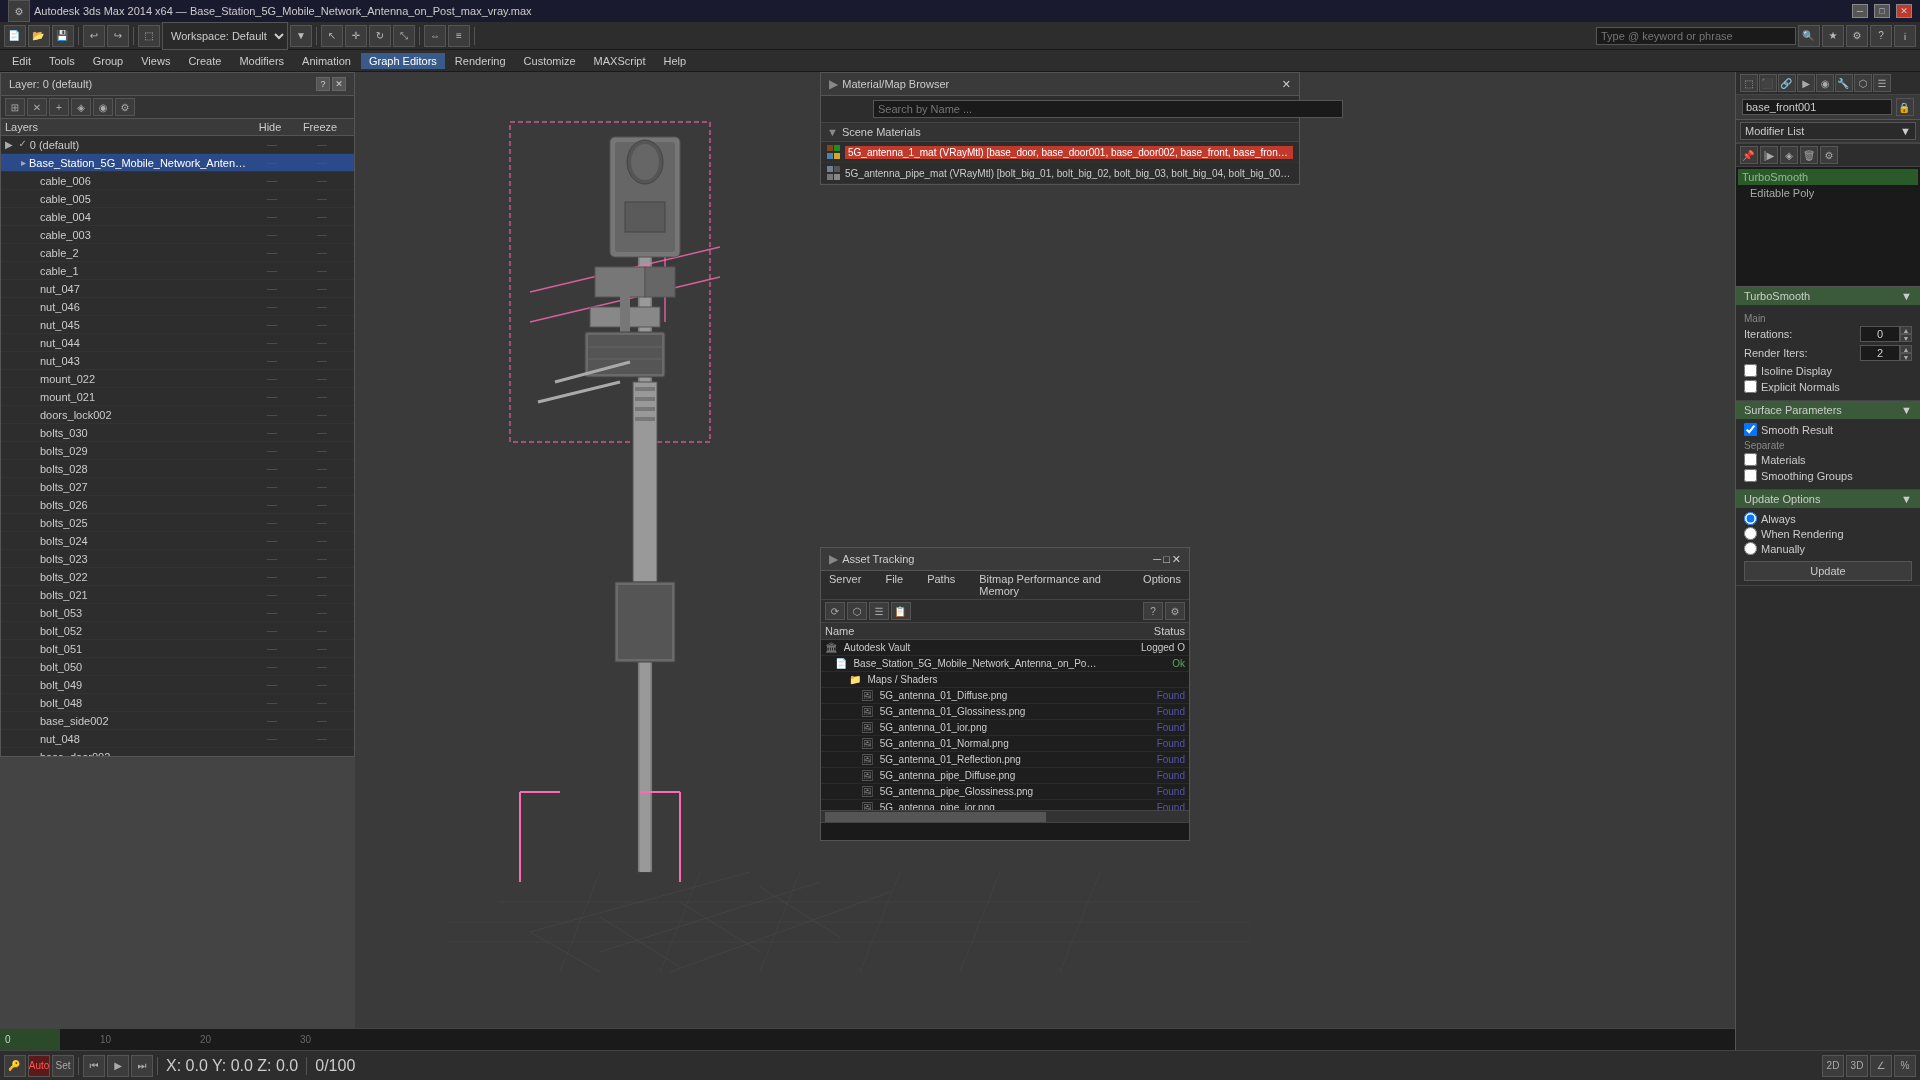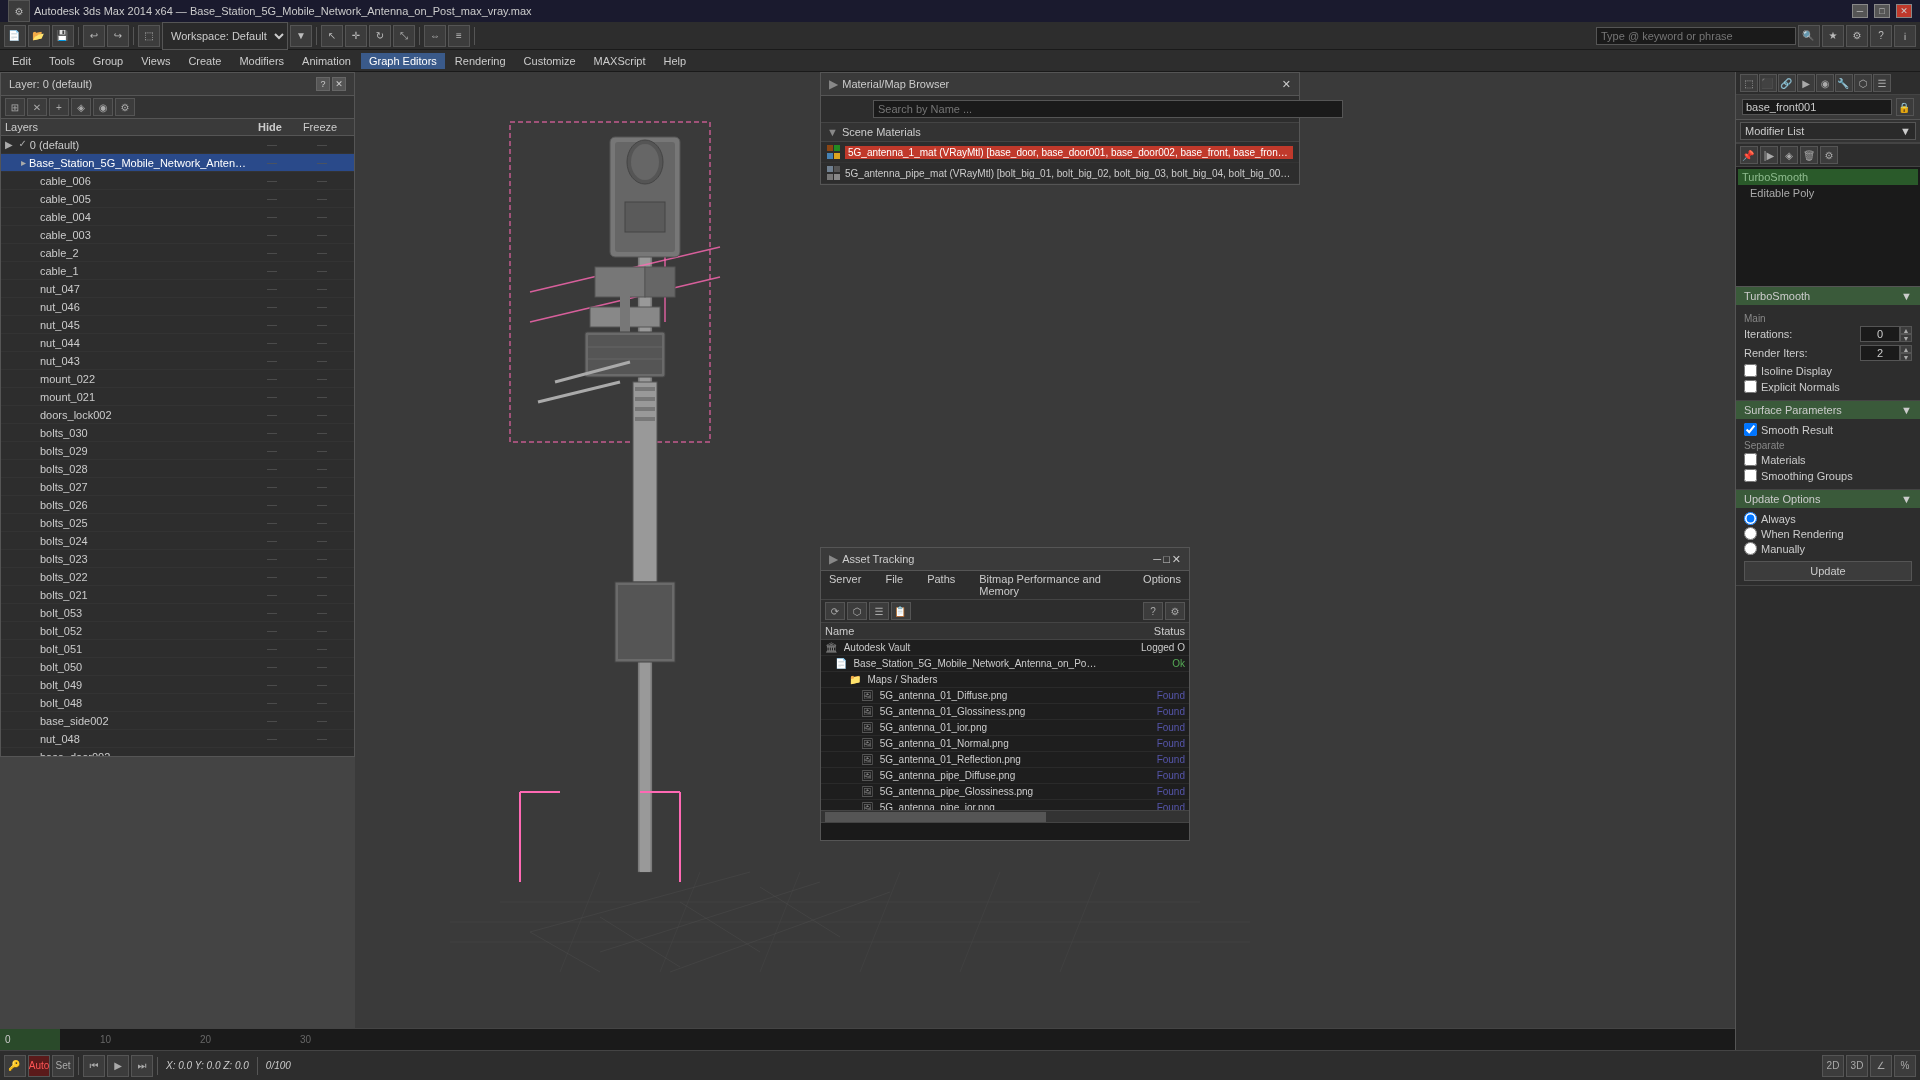--- a/index.html
+++ b/index.html
@@ -151,21 +151,21 @@
       display: flex; align-items: center; justify-content: center;
       font-size: 10px; color: #aaa;
     }
     .layer-cols {
       display: flex;
       background: #3a3a3a;
       padding: 2px 4px;
       border-bottom: 1px solid #555;
     }
     .layer-col-name { flex: 1; color: #ccc; font-size: 11px; }
-    .layer-col-hide { width: 40px; text-align: center; color: #ccc; font-size: 11px; font-weight: bold; }
+    .layer-col-hide { width: 40px; text-align: center; color: #ccc; font-size: 11px; }
     .layer-col-freeze { width: 60px; text-align: center; color: #ccc; font-size: 11px; }
     .layers-list {
       height: 620px;
       overflow-y: auto;
       overflow-x: hidden;
     }
     .layers-list::-webkit-scrollbar { width: 8px; background: #2a2a2a; }
     .layers-list::-webkit-scrollbar-thumb { background: #555; }
     .layer-row {
       display: flex;
@@ -515,23 +515,22 @@
     .bottom-btn {
       width: 22px; height: 22px;
       background: #3c3c3c;
       border: 1px solid #555;
       display: flex; align-items: center; justify-content: center;
       font-size: 10px; color: #aaa; cursor: pointer;
     }
     .bottom-sep { width: 1px; height: 18px; background: #555; margin: 0 2px; }
     .bottom-coord {
       color: #ccc;
-      font-size: 10px;
+      font-size: 16px;
       padding: 0 4px;
-      font-style: italic;
     }
 
     
     #timeline {
       position: absolute;
       bottom: 30px;
       left: 0;
       right: 185px;
       height: 22px;
       background: #1a1a1a;

